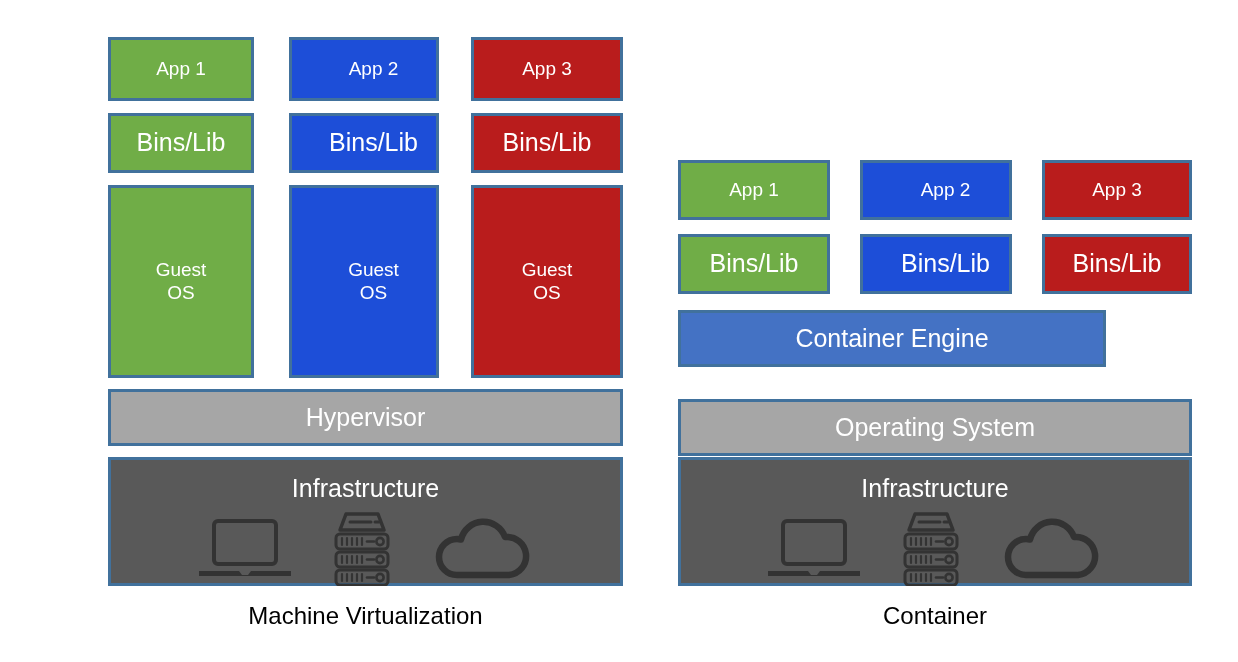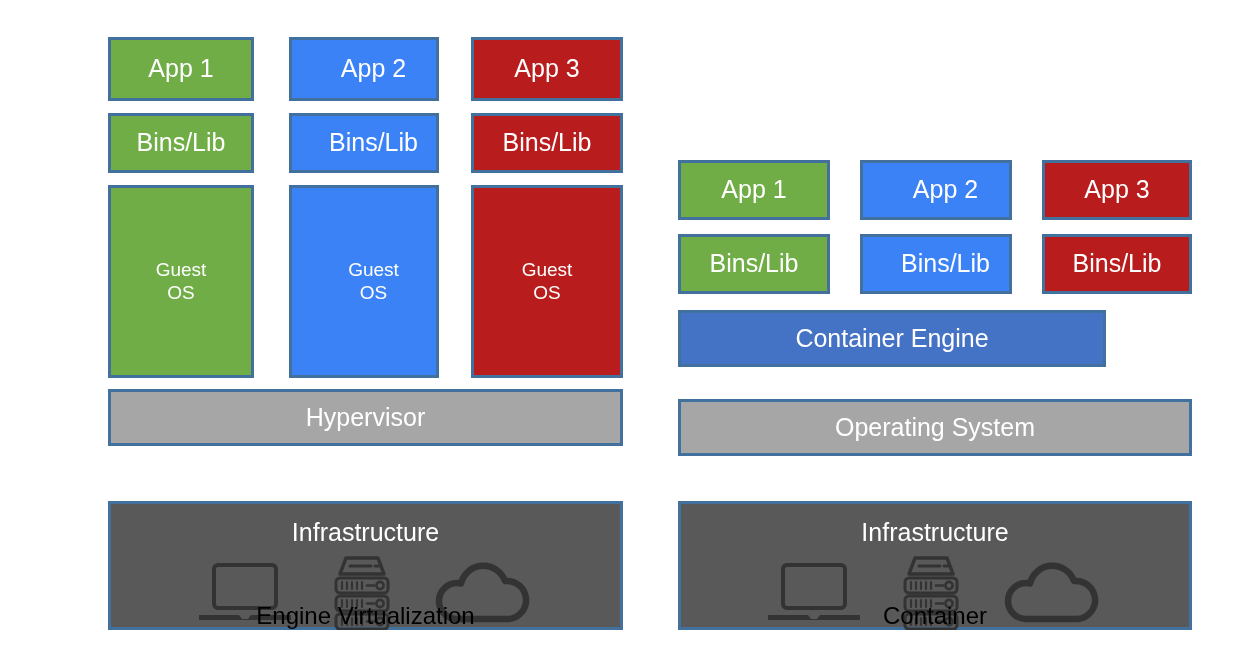--- a/index.html
+++ b/index.html
@@ -23,37 +23,36 @@
     box-sizing: border-box;
     border: 3px solid #41719C;
     display: flex;
     align-items: center;
     justify-content: center;
     text-align: center;
     color: #ffffff;
     line-height: 1.18;
   }
   .box.green  { background: #70AD47; }
-  .box.orange { background: #3b82f6; padding-left: 19px; }
+  .box.orange { background: #1d4ed8; padding-left: 19px; }
   .box.red    { background: #b91c1c; }
   .box.gray   { background: #A6A6A6; }
   .box.darkgray { background: #595959; }
   .box.blue   { background: #4472C4; }
 
-  .app-txt   { font-size: 25px; }
+  .app-txt   { font-size: 19px; }
   .bins-txt  { font-size: 25px; }
   .guest-txt { font-size: 19px; }
   .bar-txt   { font-size: 25px; }
 
   
   .infra {
     flex-direction: column;
     justify-content: flex-start;
     padding-top: 14px;
-    margin-top: 44px;
   }
   .infra-label { font-size: 25px; color: #ffffff; }
   .infra-icons {
     margin-top: 6px;
     display: flex;
     align-items: center;
     justify-content: center;
     gap: 34px;
   }
   .icon { display: block; }
@@ -155,21 +154,21 @@
         <circle cx="53" cy="67.5" r="3.6" fill="none" stroke="#333333" stroke-width="2.6"></circle>
       </svg>
 
       <svg class="icon" width="104" height="66" viewBox="0 0 104 66">
         <path d="M26 60 A18 18 0 0 1 26 24 A16 16 0 0 1 30 24.5 A23 23 0 0 1 74 22 A19 19 0 0 1 78 60 Z" fill="none" stroke="#333333" stroke-width="6.5" stroke-linejoin="round"></path>
       </svg>
 
     </div>
   </div>
 
-  <div class="caption" style="left:108px; top:602px; width:515px;">Engine Virtualization</div>
+  <div class="caption" style="left:108px; top:602px; width:515px;">Machine Virtualization</div>
 </div>
 
 <div class="panel">
 
   <div class="box green" style="left:678px; top:160px; width:152px; height:60px;">
     <span class="app-txt">App 1</span>
   </div>
   <div class="box green" style="left:678px; top:234px; width:152px; height:60px;">
     <span class="bins-txt">Bins/Lib</span>
   </div>

